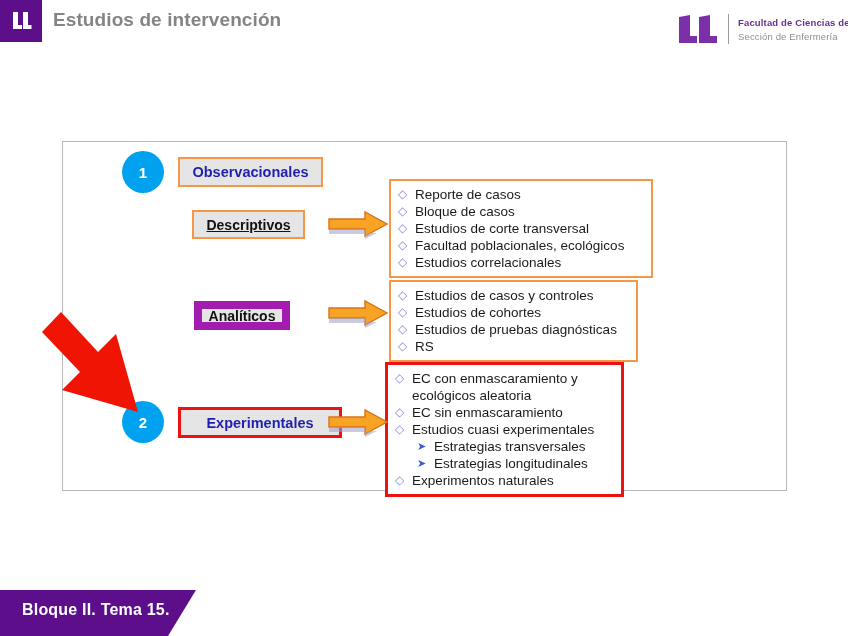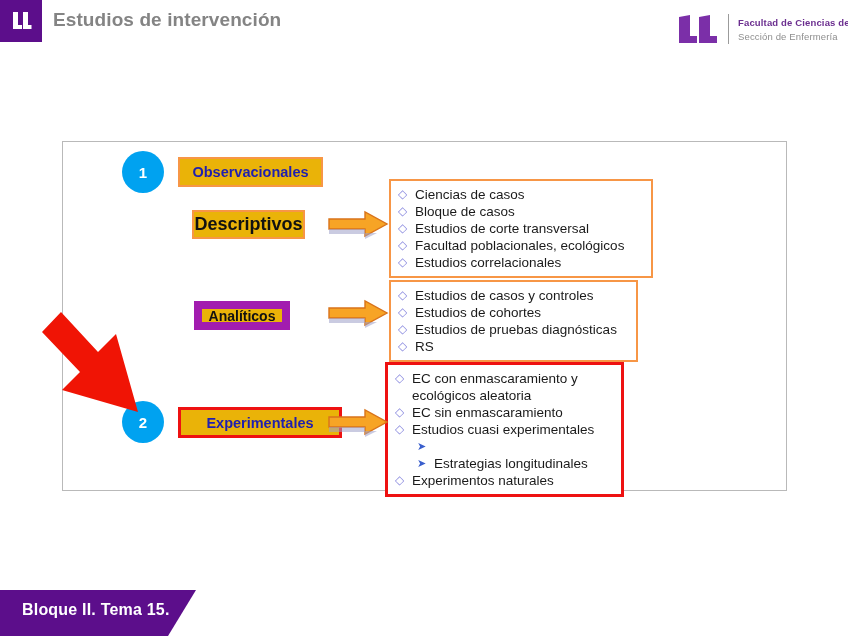--- a/index.html
+++ b/index.html
@@ -101,38 +101,39 @@
   #circle-1 { left: 122px; top: 151px; }
   #circle-2 { left: 122px; top: 401px; }
 
   
   .cat-label {
     position: absolute;
     box-sizing: border-box;
     display: flex;
     align-items: center;
     justify-content: center;
-    background: #eab308;
+    background: #e5e5e5;
     font-weight: bold;
     white-space: nowrap;
     z-index: 3;
   }
   #label-observacionales {
     left: 178px; top: 157px;
     width: 145px; height: 30px;
     border: 2px solid #F79646;
     color: #1F1FB0;
     font-size: 14.5px;
   }
   #label-descriptivos {
     left: 192px; top: 210px;
     width: 113px; height: 29px;
     border: 2px solid #F79646;
     color: #111111;
-    font-size: 18px;
+    font-size: 14px;
+    text-decoration: underline;
   }
   #label-analiticos {
     left: 194px; top: 301px;
     width: 96px; height: 29px;
     border: 8px solid #a21caf;
     color: #111111;
     font-size: 14px;
   }
   #label-experimentales {
     left: 178px; top: 407px;
@@ -286,21 +287,21 @@
 
 <div id="arrow-red">
   <svg width="150" height="116" viewBox="0 0 150 116" aria-hidden="true">
     <path d="M35 6 L72 46 L90 28 L112 106 L36 84 L54 66 L16 26 Z" fill="#F01405"></path>
   </svg>
 </div>
 
 <div class="list-box orange" id="box-descriptivos">
   <div class="li">
     <span class="bullet">◇</span>
-    <span class="txt">Ciencias de casos</span>
+    <span class="txt">Reporte de casos</span>
   </div>
   <div class="li">
     <span class="bullet">◇</span>
     <span class="txt">Bloque de casos</span>
   </div>
   <div class="li">
     <span class="bullet">◇</span>
     <span class="txt">Estudios de corte transversal</span>
   </div>
   <div class="li">
@@ -341,20 +342,21 @@
   <div class="li">
     <span class="bullet">◇</span>
     <span class="txt">EC sin enmascaramiento</span>
   </div>
   <div class="li">
     <span class="bullet">◇</span>
     <span class="txt">Estudios cuasi experimentales</span>
   </div>
   <div class="li sub">
     <span class="bullet">➤</span>
+    <span class="txt">Estrategias transversales</span>
   </div>
   <div class="li sub">
     <span class="bullet">➤</span>
     <span class="txt">Estrategias longitudinales</span>
   </div>
   <div class="li">
     <span class="bullet">◇</span>
     <span class="txt">Experimentos naturales</span>
   </div>
 </div>

